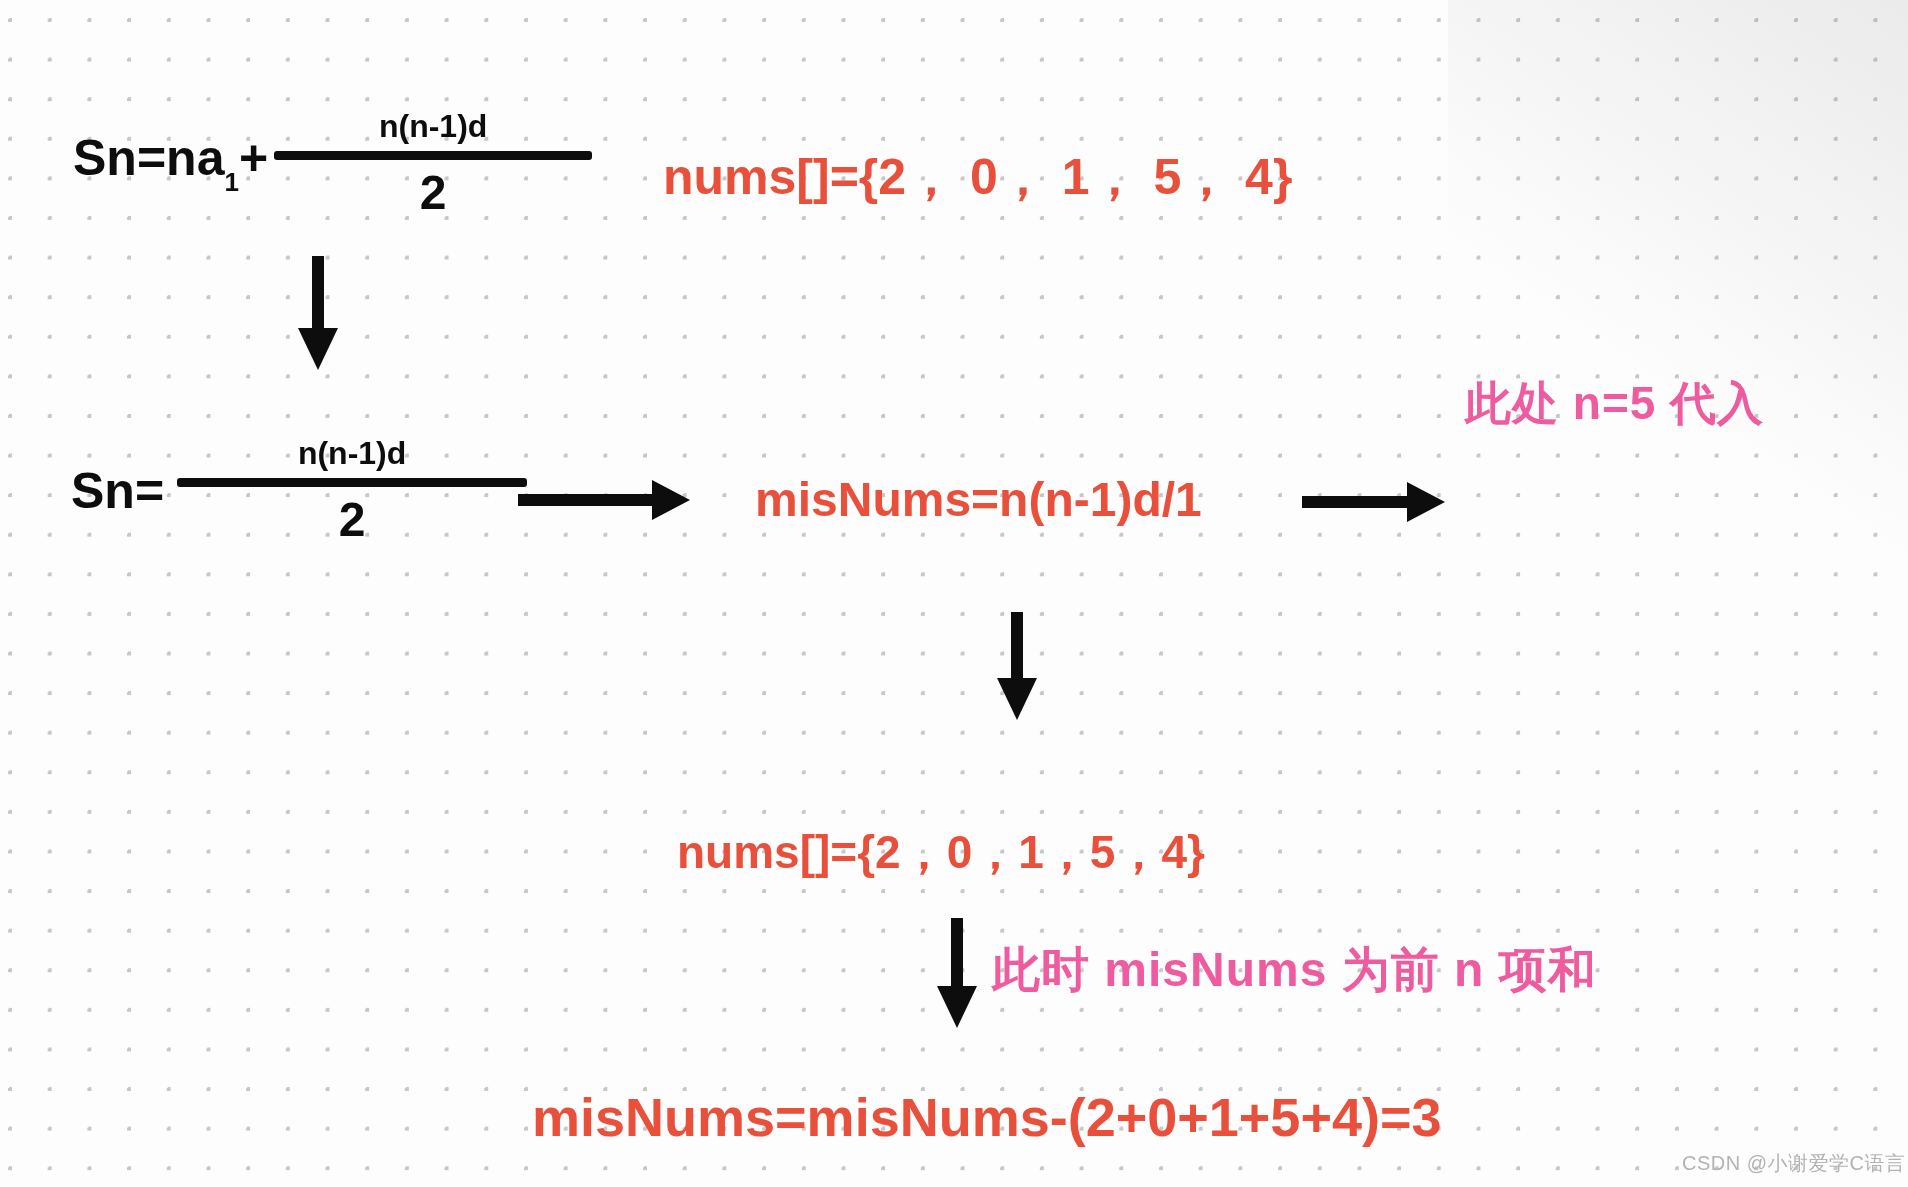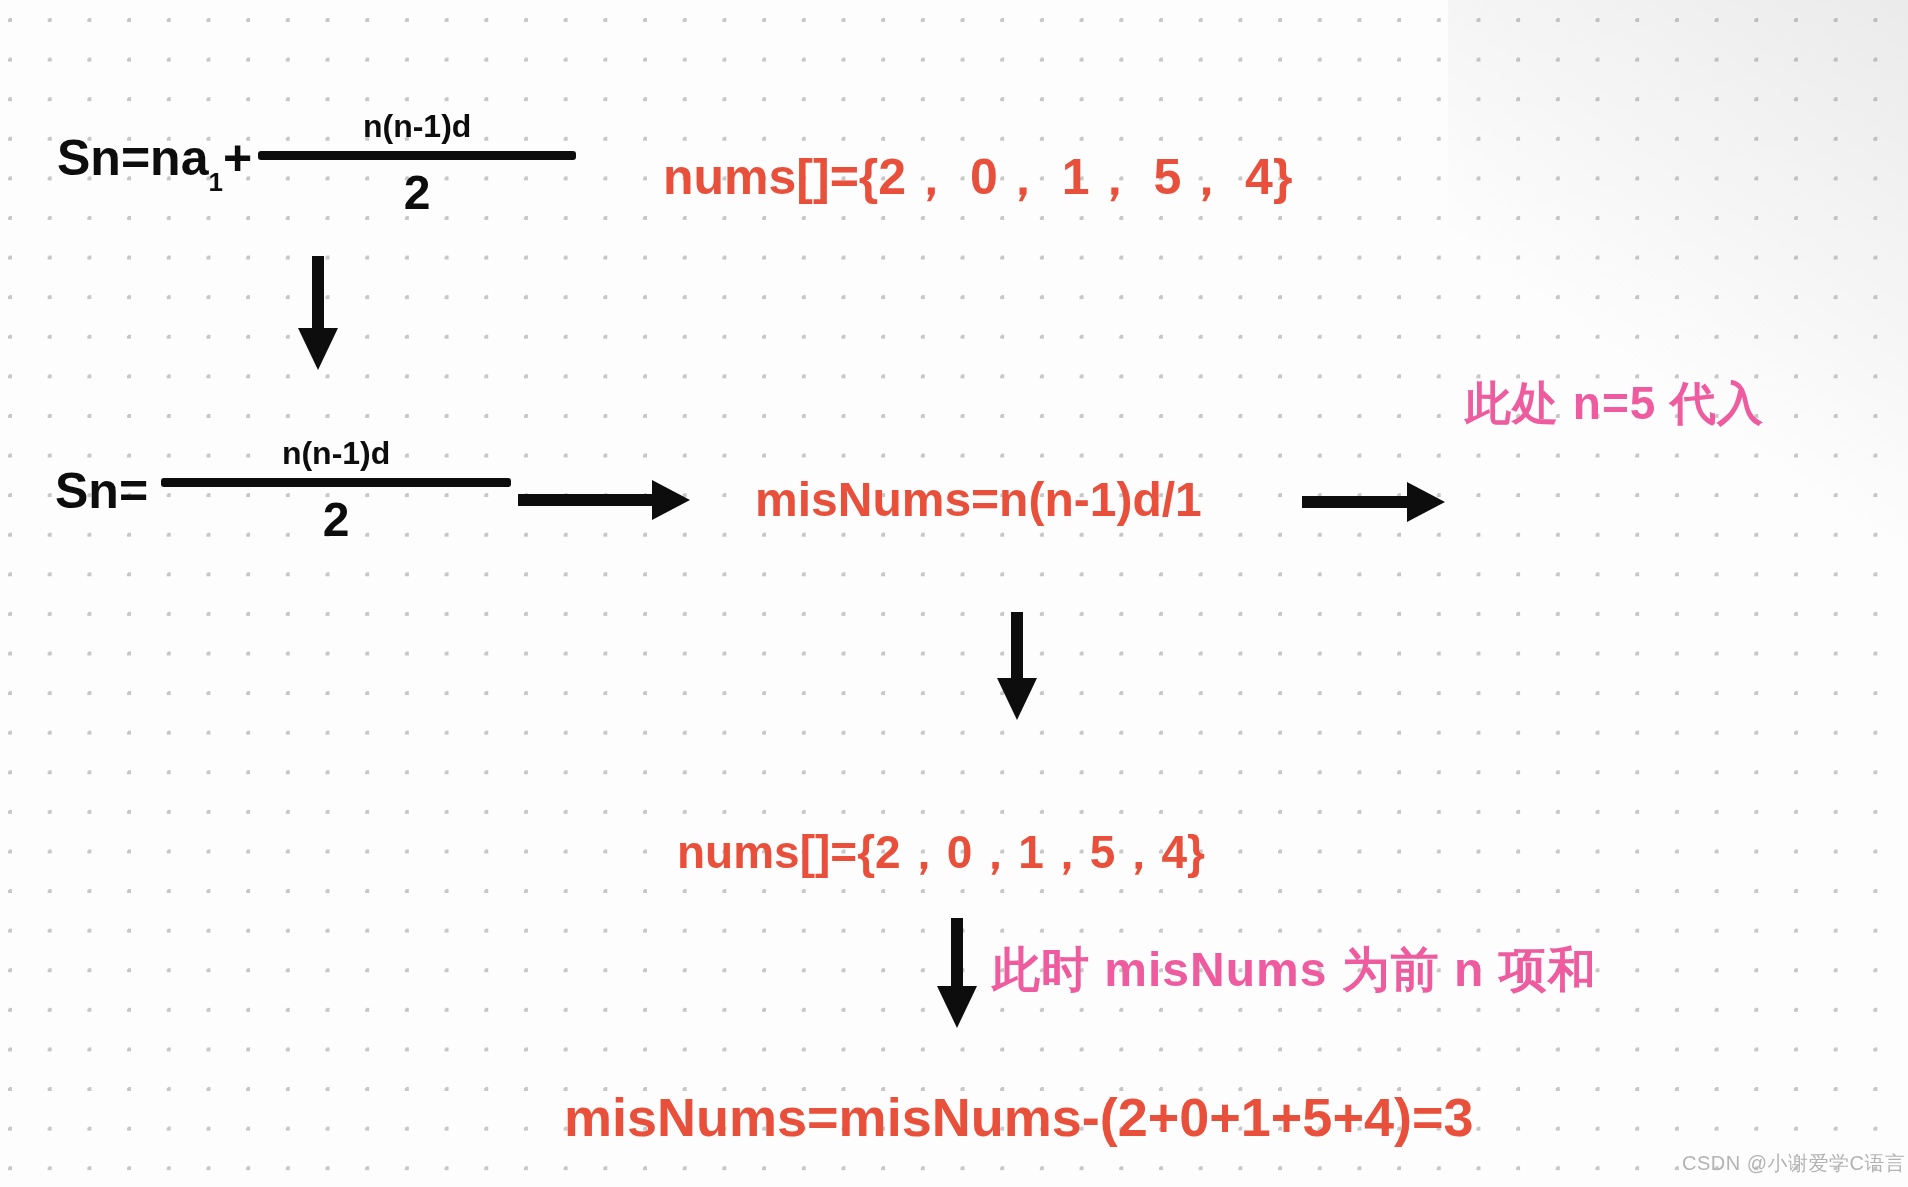--- a/index.html
+++ b/index.html
@@ -21,21 +21,21 @@
       radial-gradient(circle 2.2px at 2.2px 2.2px, #c7c7c7 97%, rgba(199,199,199,0) 100%);
     background-size:39.7px 39.6px;
     background-position:8px 18px;
   }
   .shade{
     position:absolute;top:0;right:0;width:460px;height:760px;
     background:linear-gradient(215deg, rgba(110,110,110,0.13), rgba(110,110,110,0) 52%);
     pointer-events:none;
   }
   .abs{position:absolute;white-space:nowrap;line-height:1;}
-  .black{color:var(--black);font-weight:bold;}
+  .black{color:var(--black);font-weight:bold;margin-left:16px;}
   .red{color:var(--red);font-weight:bold;}
   .pink{color:var(--pink);font-weight:bold;}
   .fs48{font-size:48px;}
   .fs50{font-size:50px;}
   .fs46{font-size:46px;}
   .fs54{font-size:54px;}
 
   .formula-row{display:flex;align-items:center;}
   .fraction{display:flex;flex-direction:column;align-items:center;}
   .fraction .bar{align-self:stretch;height:9px;background:var(--black);border-radius:3px;}
@@ -109,17 +109,17 @@
   </div>
 
   <div class="abs red fs46" style="left:677px;top:808px;margin-top:21px;">nums[]={2，0，1，5，4}</div>
 
   <div class="varrow" style="left:937px;top:918px;height:110px;">
     <div class="shaft"></div>
     <div class="head"></div>
   </div>
   <div class="abs pink fs48" style="left:992px;top:946px;letter-spacing:1px;">此时 misNums 为前 n 项和</div>
 
-  <div class="abs red fs54" style="left:532px;top:1090px;margin-left:32px;">misNums=misNums-(2+0+1+5+4)=3</div>
+  <div class="abs red fs54" style="left:532px;top:1090px;">misNums=misNums-(2+0+1+5+4)=3</div>
 
   <div class="abs watermark" style="left:1682px;top:1153px;">CSDN @小谢爱学C语言</div>
 
 </div>
 
 </body></html>

